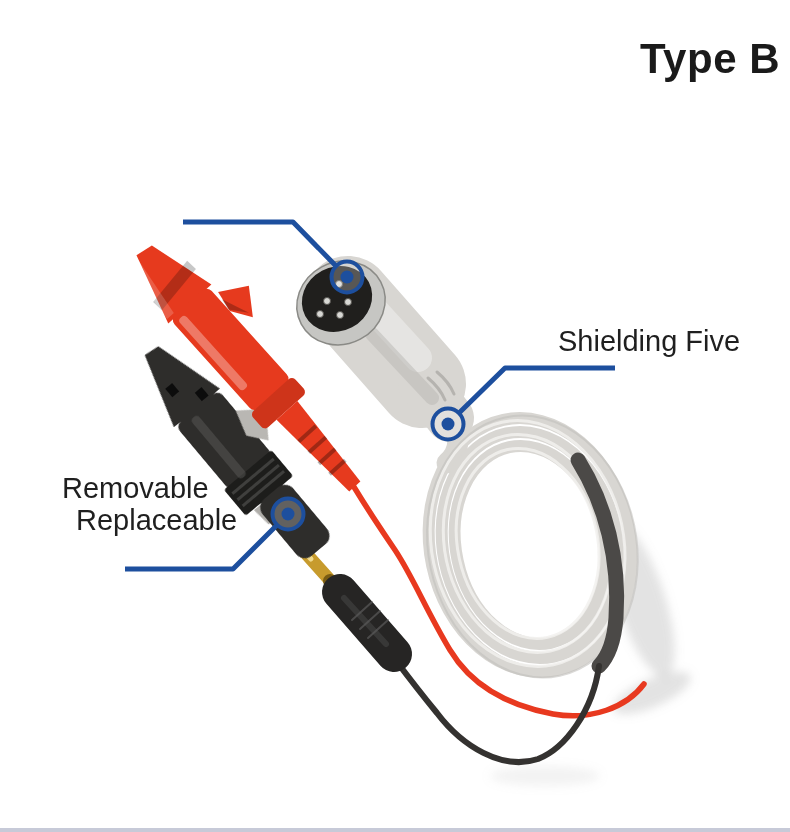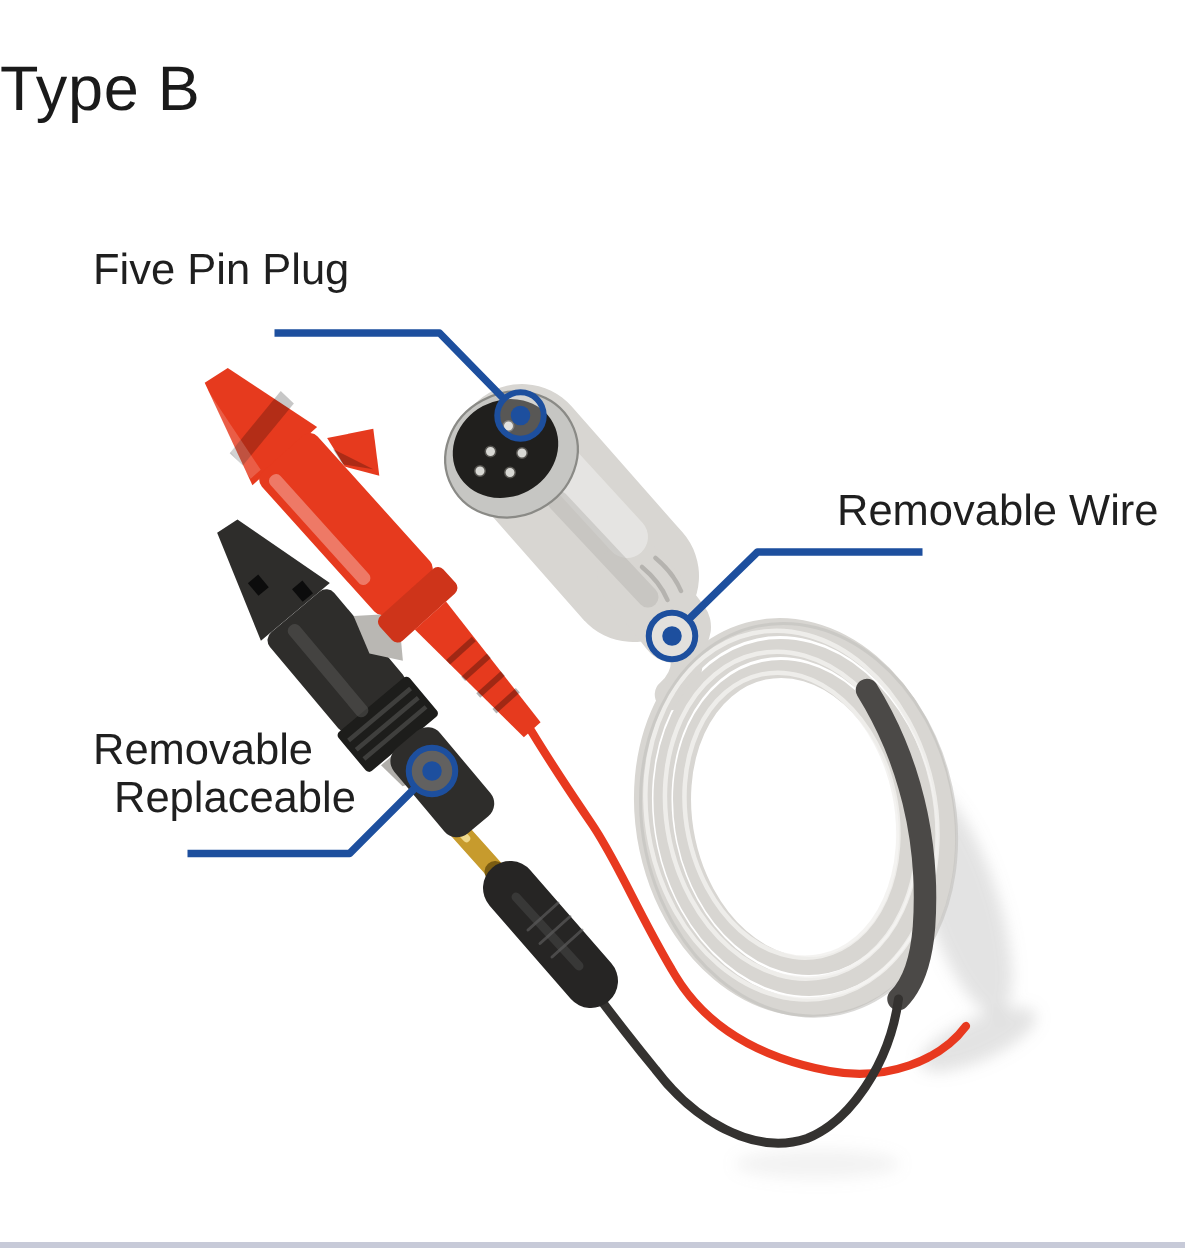--- a/index.html
+++ b/index.html
@@ -4,29 +4,29 @@
 <style>
   html,body{margin:0;padding:0;}
   body{
     width:790px;height:832px;position:relative;overflow:hidden;
     background:#ffffff;
     font-family:"Liberation Sans","DejaVu Sans",sans-serif;
   }
   .stage{position:absolute;inset:0;}
   .photo-svg{position:absolute;left:0;top:0;width:790px;height:832px;}
   .page-title{
-    position:absolute;left:0;top:36px;width:780px;text-align:left;
-    font-size:42px;line-height:1.1;color:#1a1a1a;letter-spacing:0.5px;
+    position:absolute;left:0;top:36px;width:780px;text-align:right;
+    font-size:42px;line-height:1.1;color:#1a1a1a;letter-spacing:0.5px;font-weight:bold;
   }
   .callout-label{
     position:absolute;font-size:29px;line-height:1.12;color:#1f1f1f;white-space:nowrap;
   }
   .label-five-pin{left:62px;top:164px;}
   .label-shielding{left:558px;top:325px;}
-  .label-removable{left:62px;top:484px;}
+  .label-removable{left:62px;top:472px;}
   .label-removable .line2{margin-left:14px;text-align:right;}
   .footer-bar{
     position:absolute;left:0;bottom:0;width:790px;height:4px;background:#c7cad8;
   }
 </style>
 </head>
 <body>
 
 <div class="stage">
 
@@ -139,23 +139,22 @@
 
     <g fill="#1d4f9e">
       <circle cx="347" cy="277" r="6.5"></circle>
       <circle cx="448" cy="424" r="6.5"></circle>
       <circle cx="288" cy="514" r="6.5"></circle>
     </g>
   </svg>
 
   <div class="page-title">Type B</div>
 
-  <div class="callout-label label-five-pin">Five Pin Plug</div>
 
-  <div class="callout-label label-shielding">Removable Wire</div>
+  <div class="callout-label label-shielding">Shielding Five</div>
 
   <div class="callout-label label-removable">
     <div class="line1">Removable</div>
     <div class="line2">Replaceable</div>
   </div>
 
   <div class="footer-bar"></div>
 </div>
 
 </body></html>

